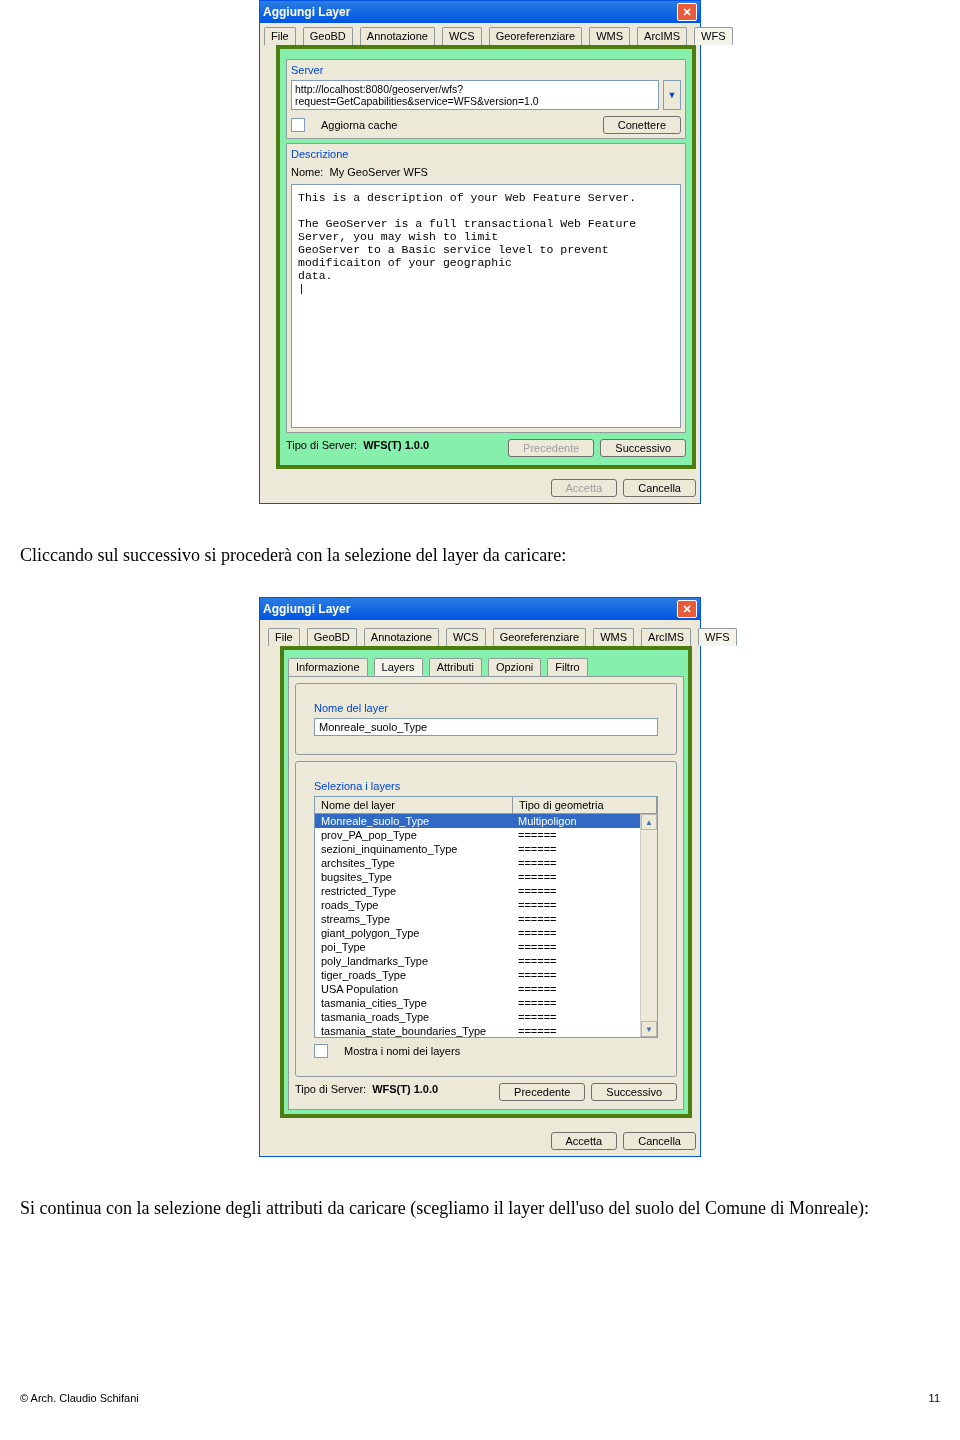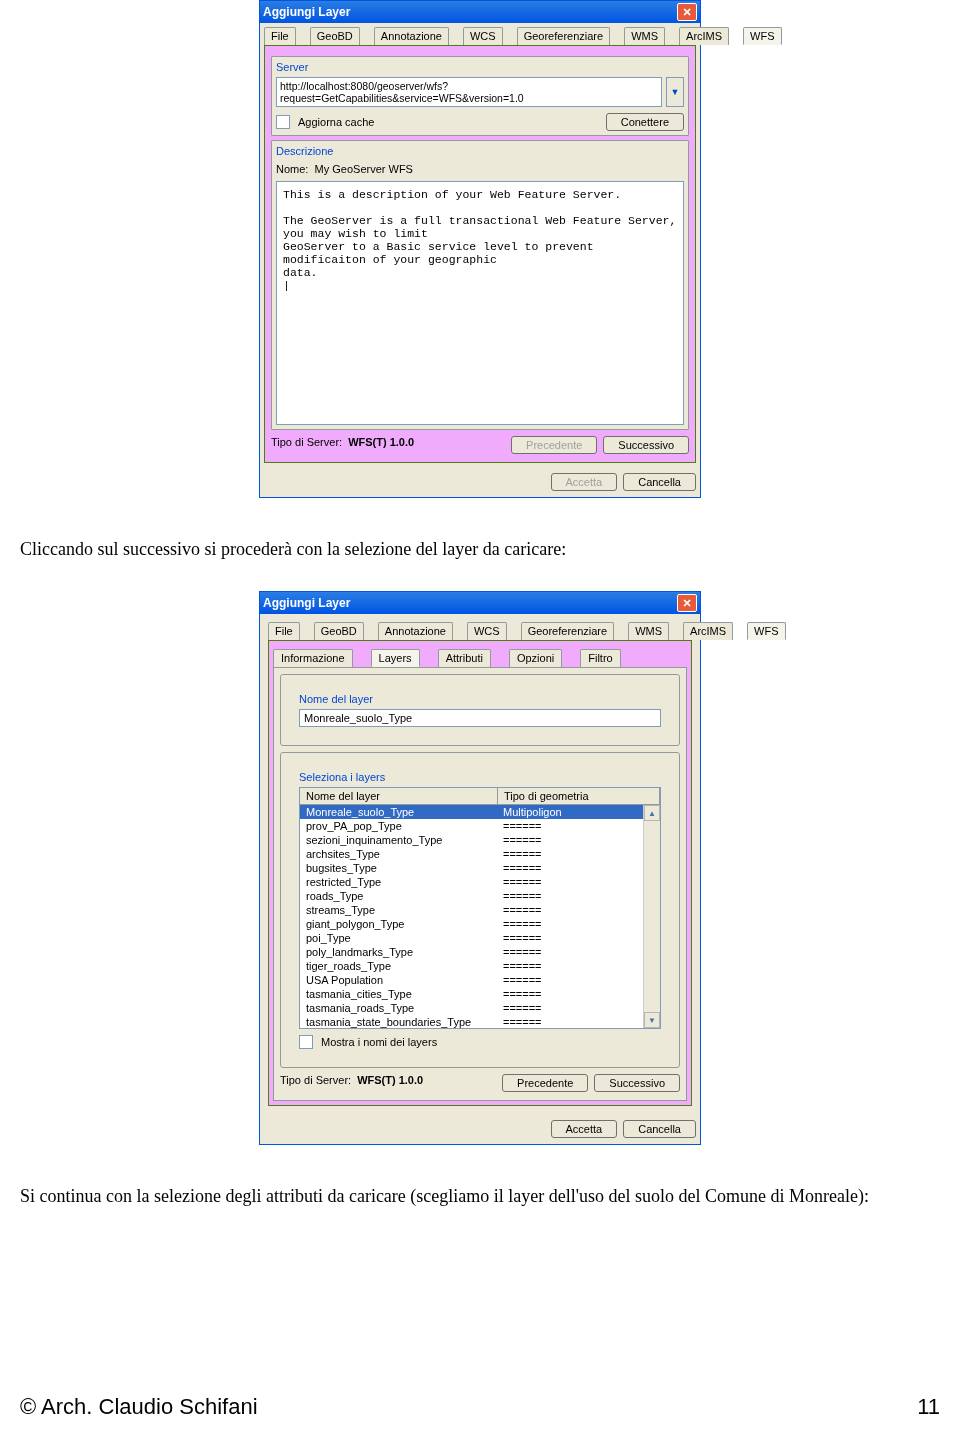--- a/index.html
+++ b/index.html
@@ -1,47 +1,47 @@
 <!DOCTYPE html>
 <html><head>
 <meta charset="utf-8">
 <style>
   html,body{margin:0;padding:0;background:#fff;font-family:Arial,Helvetica,sans-serif;font-size:11px;color:#000}
   .page{width:960px;height:1440px;position:relative;margin:0 auto;background:#fff}
   .para{font-size:18px;font-family:Liberation Serif, serif;line-height:1.3;padding:0 20px}
-  .footer{position:absolute;bottom:20px;left:20px;right:20px;display:flex;justify-content:space-between;font-size:22px}
+  .footer{position:absolute;bottom:36px;left:20px;right:20px;display:flex;justify-content:space-between;font-size:11px}
   
   .dlg1{width:440px;margin:0 auto 40px auto;background:#ece9d8;border:1px solid #0054e3}
   .titlebar{height:22px;background:linear-gradient(#2a7de1,#0054e3);color:#fff;font-weight:bold;font-size:12px;display:flex;align-items:center;justify-content:space-between;padding:0 3px}
   .closebtn{width:18px;height:16px;background:#e75b3a;border:1px solid #fff;border-radius:2px;display:flex;align-items:center;justify-content:center;color:#fff;font-weight:bold;font-size:11px}
-  .tabs{margin:4px 4px 0 4px;display:flex;gap:12px}
+  .tabs{margin:4px 4px 0 4px;display:flex;gap:5px}
   .tab{background:#ece9d8;border:1px solid #919b9c;border-bottom:none;padding:2px 6px;font-size:11px;border-radius:2px 2px 0 0;margin-right:2px}
   .tab.active{background:#f5f4ea;border-bottom:1px solid #f5f4ea;position:relative;z-index:2}
-  .panel{border:1px solid #4d7c0f;margin:0 4px 4px 4px;background:#f0abfc;padding:6px}
+  .panel{border:4px solid #4d7c0f;margin:0 4px 4px 16px;background:#86efac;padding:6px}
   .field{border:1px solid #919b9c;margin:4px 0;padding:4px;background:#ece9d8;border-radius:1px}
   .legend{color:#0046d5;font-size:11px;margin-bottom:4px}
   .urlrow{display:flex;gap:4px}
   .url{flex:1;background:#fff;border:1px solid #7f9db9;padding:2px 3px;font-size:10.5px;color:#000}
   .dd{width:16px;background:#ece9d8;border:1px solid #7f9db9;display:flex;align-items:center;justify-content:center;color:#0046d5;font-size:9px}
   .cachebar{display:flex;justify-content:space-between;align-items:center;margin-top:6px}
-  .chk{display:flex;align-items:center;gap:8px;font-size:11px}
+  .chk{display:flex;align-items:center;gap:16px;font-size:11px}
   .box{width:12px;height:12px;border:1px solid #7f9db9;background:#fff}
   .btn{background:#ece9d8;border:1px solid #707070;border-radius:3px;padding:2px 14px;font-size:11px}
   .btn.dis{color:#a0a0a0}
   .nomeval{font-size:11px;padding:2px 0}
   .desc{background:#fff;border:1px solid #7f9db9;height:230px;padding:6px;font-family:"Courier New",monospace;font-size:11.5px;white-space:pre-wrap;margin-top:4px}
   .bottombar{display:flex;align-items:flex-start;margin:6px 0 2px 0}
   .srvlabel{font-size:11px;margin-right:6px}
   .srvval{font-size:11px;font-weight:bold;flex:1}
   .btnrow{display:flex;gap:6px}
   .dlgfoot{display:flex;justify-content:flex-end;gap:6px;padding:6px 4px;background:#ece9d8}
   
   .dlg2{width:440px;margin:30px auto 40px auto;background:#ece9d8;border:1px solid #0054e3}
   .inner{padding:4px}
-  .subtabs{display:flex;gap:16px;margin-top:4px}
+  .subtabs{display:flex;gap:4px;margin-top:4px}
   .subtab{background:#ece9d8;border:1px solid #919b9c;border-bottom:none;padding:2px 7px;font-size:11px;border-radius:2px 2px 0 0;margin-right:2px}
   .subtab.active{background:#f5f4ea;border-bottom:1px solid #f5f4ea;position:relative;z-index:2}
   .subpanel{border:1px solid #919b9c;background:#ece9d8;padding:6px}
   .fs{border:1px solid #919b9c;padding:18px;margin-bottom:6px;border-radius:3px}
   .fs .legend{color:#0046d5;font-size:11px;margin-bottom:4px}
   .txt{background:#fff;border:1px solid #7f9db9;padding:2px 4px;font-size:11px}
   .tablebox{background:#fff;border:1px solid #7f9db9;height:240px;overflow:hidden;position:relative}
   .thead{display:flex;background:#ece9d8;border-bottom:1px solid #919b9c;font-size:11px}
   .th{padding:2px 6px;border-right:1px solid #919b9c}
   .th.a{width:185px}

